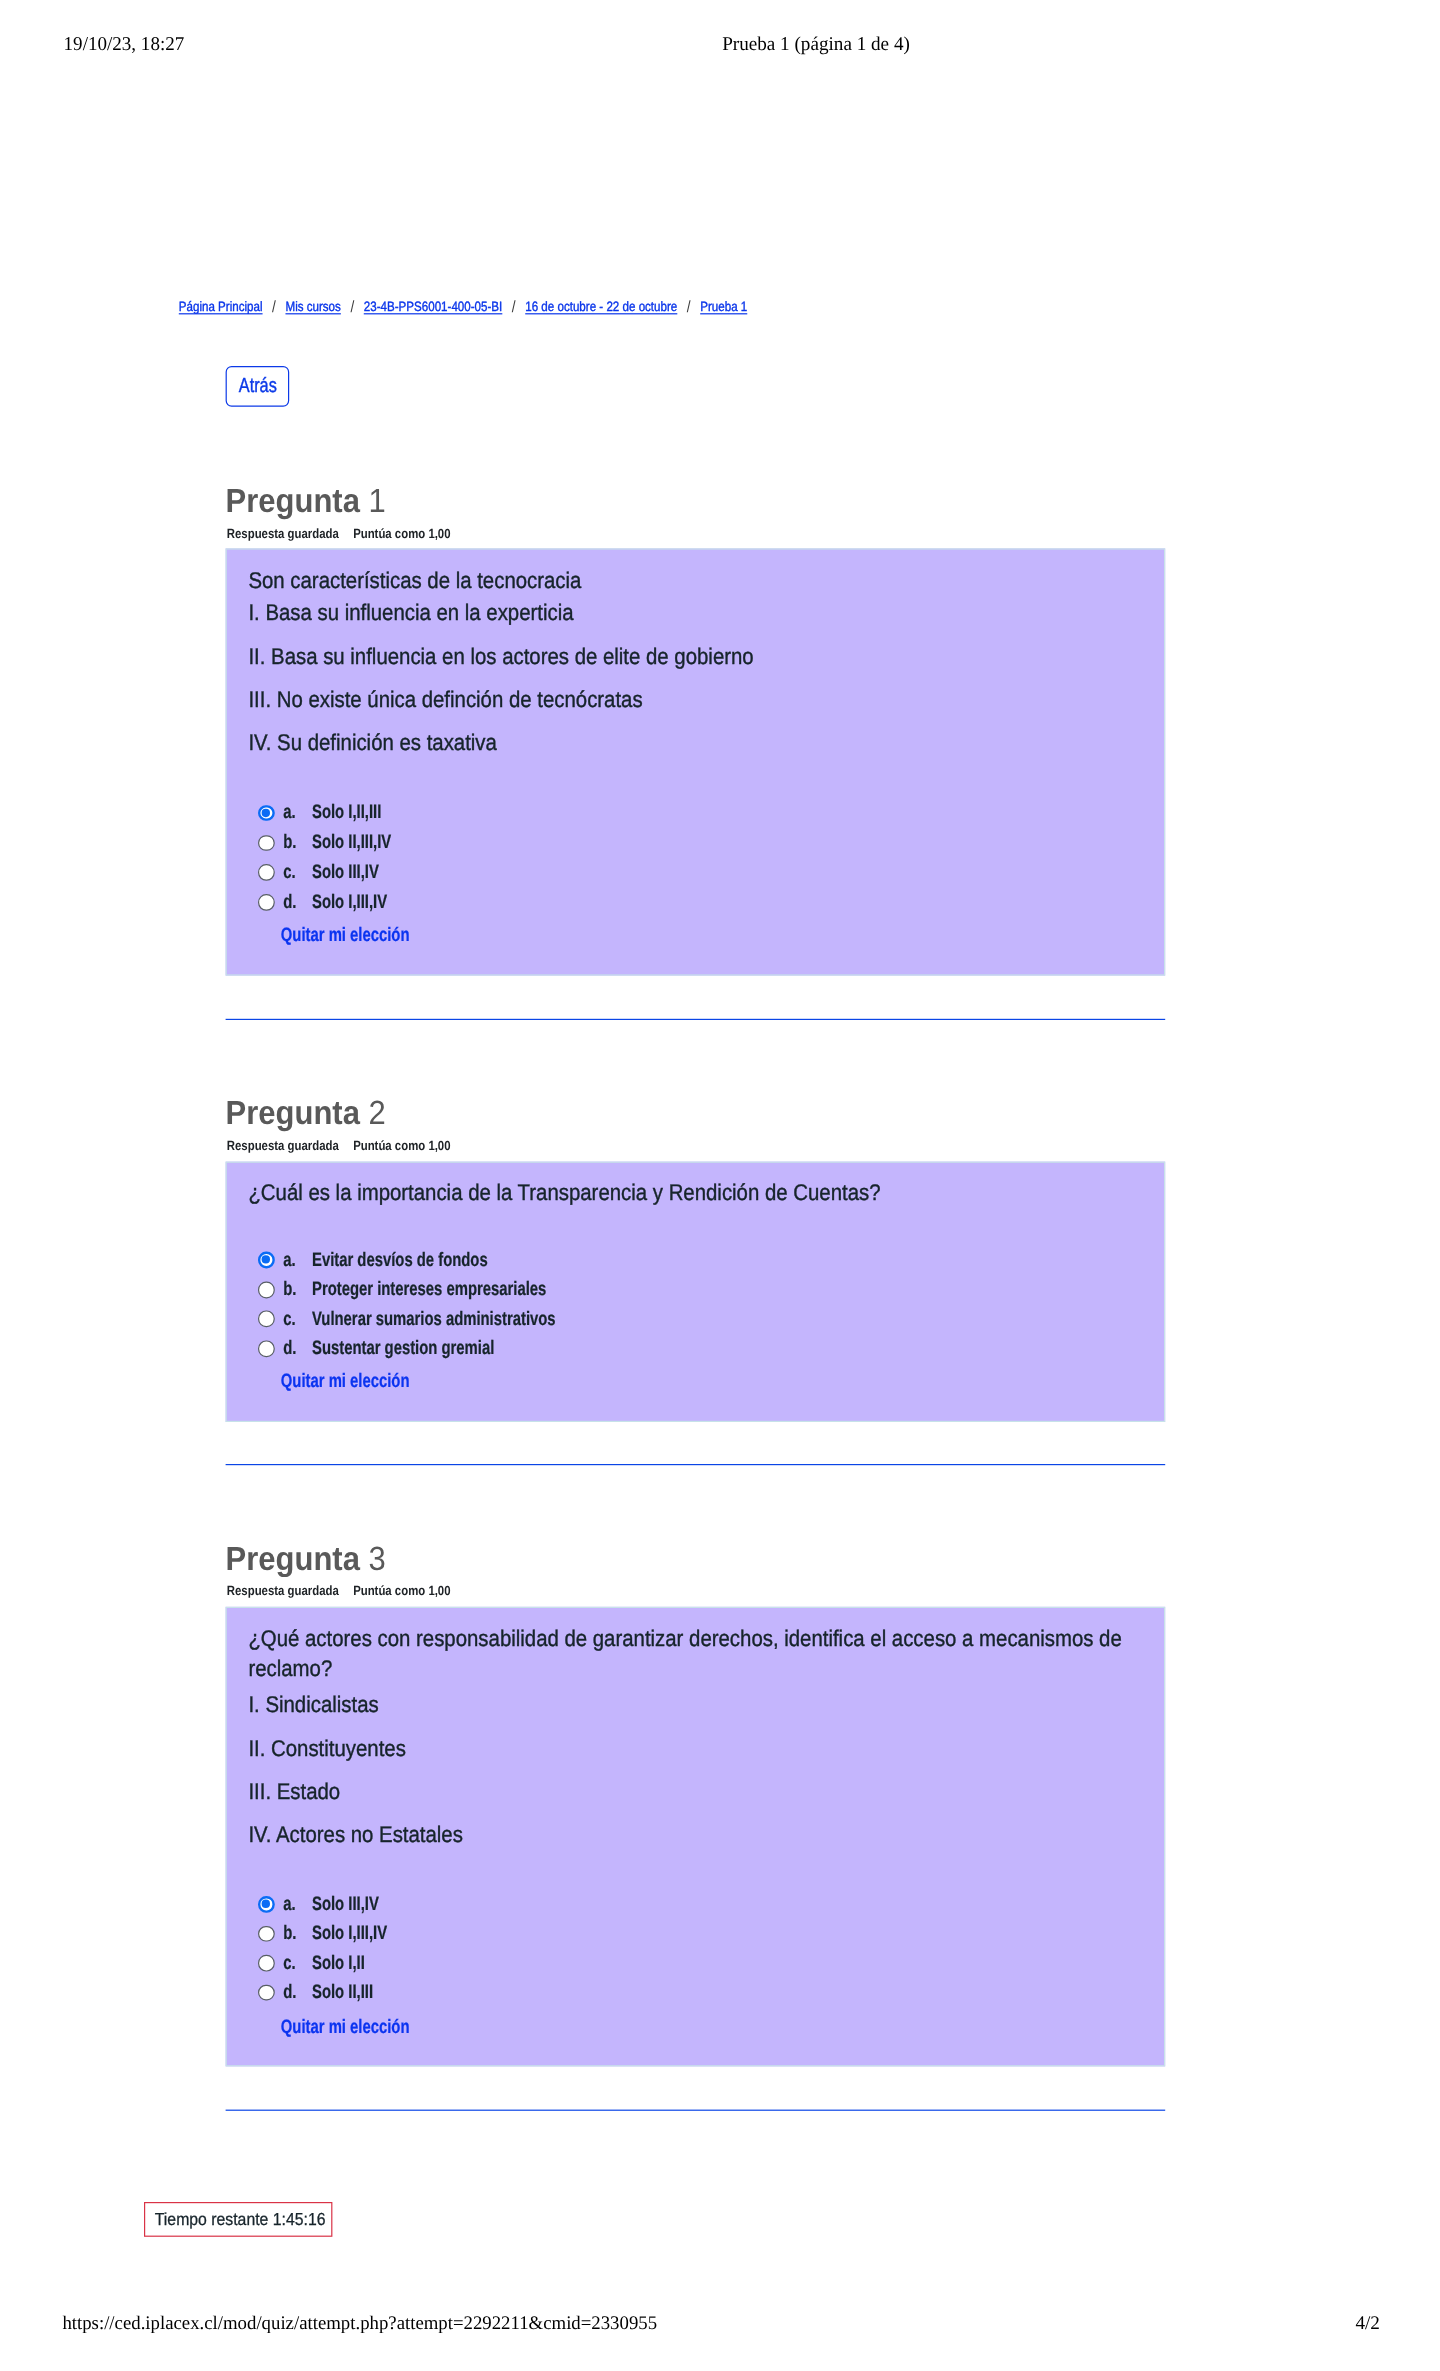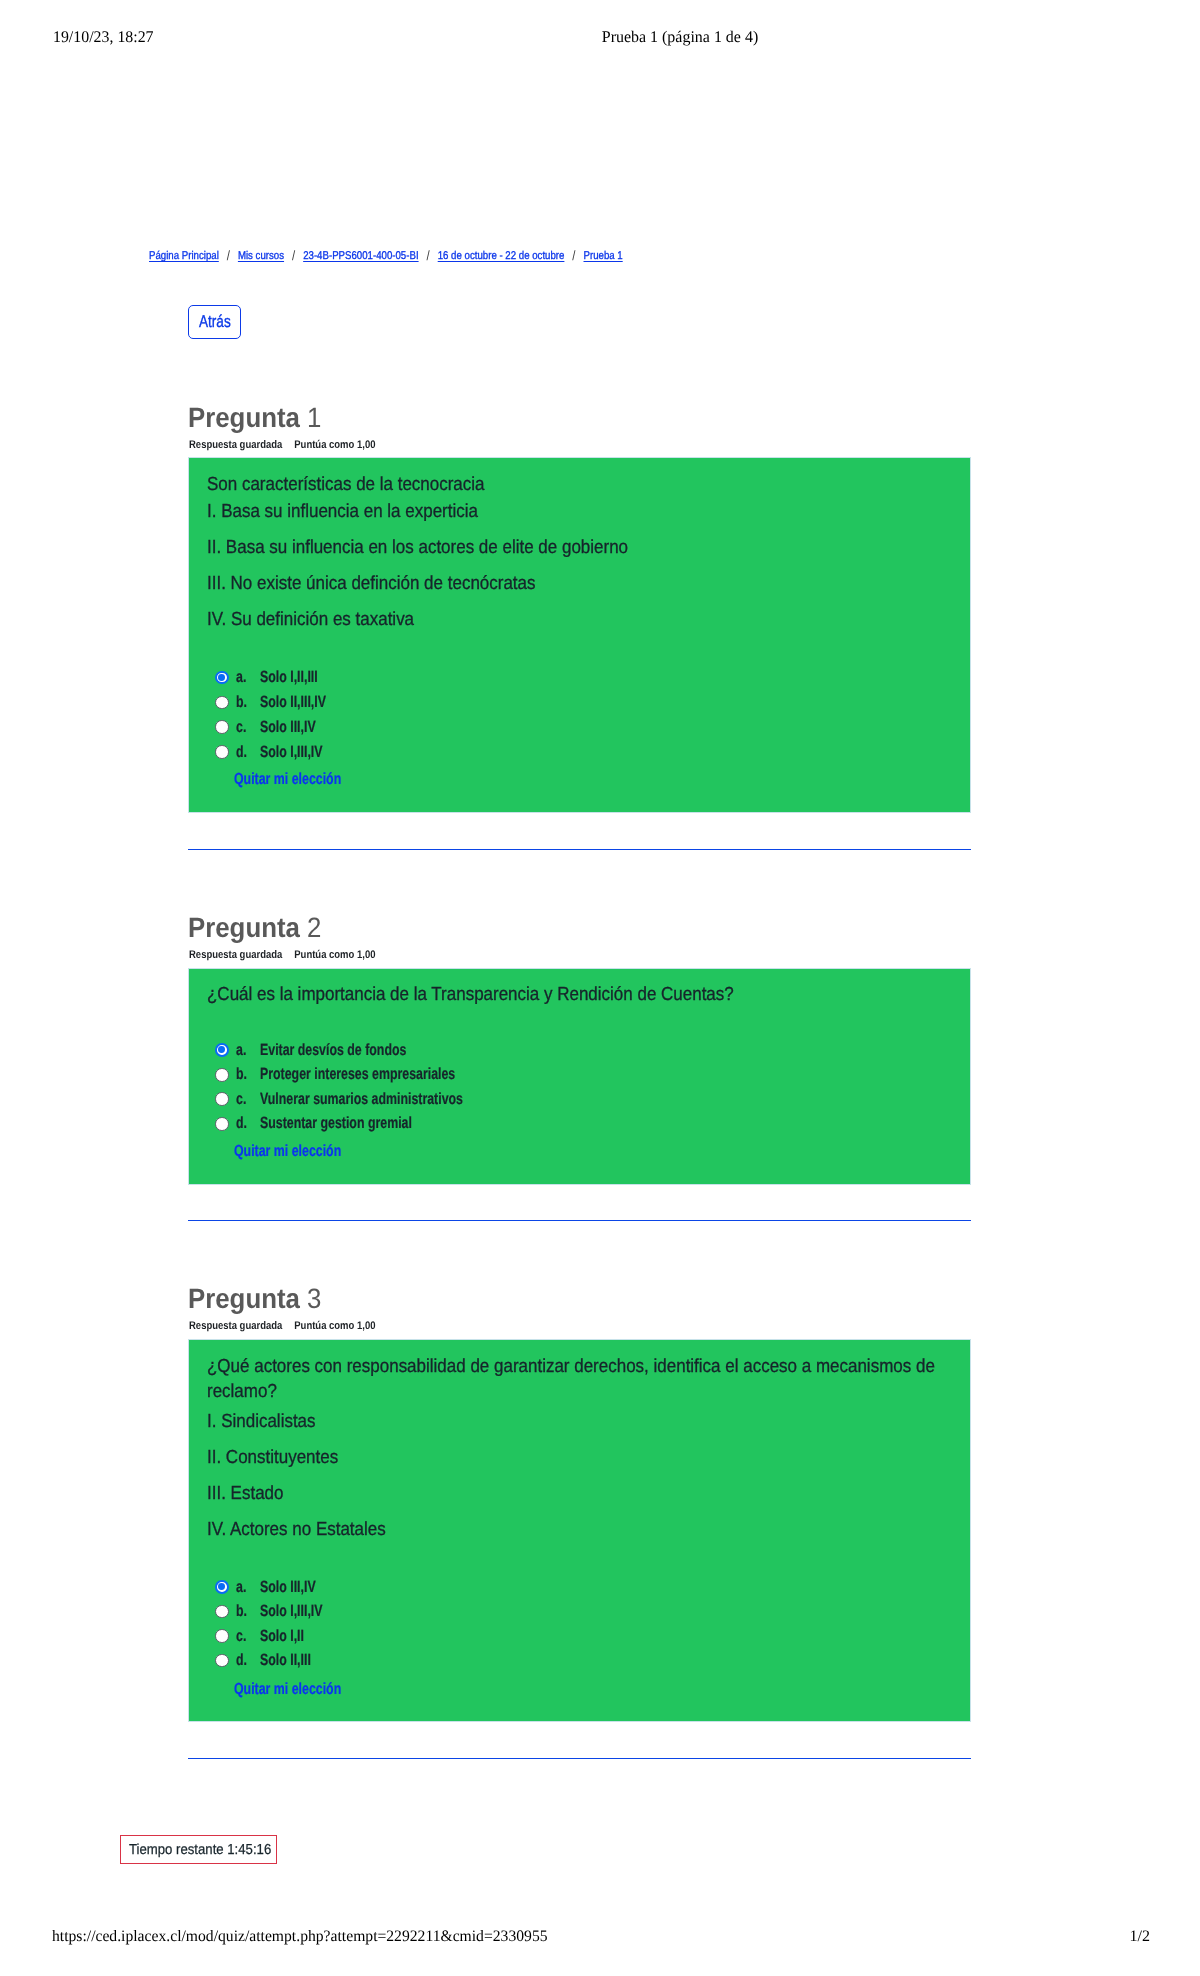--- a/index.html
+++ b/index.html
@@ -77,21 +77,21 @@
     font-size:11.1px; color:#1d2125; font-weight:700;
     white-space:nowrap;
     display:inline-block;
     transform:scaleX(0.855); transform-origin:left top;
     line-height:14px;
   }
   .q-info .mark { margin-left:14px; }
   .q-box {
     box-sizing:border-box;
     border:1.35px solid #c7e2e9;
-    background:#22c55e;
+    background:#c4b5fd;
   }
   .stem {
     font-size:18.9px; color:#17242b; line-height:25px;
     display:inline-block; transform:scaleX(0.899); transform-origin:left top;
     white-space:nowrap;
     -webkit-text-stroke:0.32px #17242b;
   }
   .stem p { margin:0; }
 
   .ans-row { position:absolute; white-space:nowrap; }
@@ -137,21 +137,21 @@
 </head>
 <body>
 
 <div class="page">
   <div class="print-header">
     <span class="ph-left">19/10/23, 18:27</span>
     <span class="ph-right">Prueba 1 (página 1 de 4)</span>
   </div>
   <div class="print-footer">
     <span class="pf-url">https://ced.iplacex.cl/mod/quiz/attempt.php?attempt=2292211&amp;cmid=2330955</span>
-    <span class="pf-num">1/2</span>
+    <span class="pf-num">4/2</span>
   </div>
   <nav class="breadcrumb" id="breadcrumb"><a>Página Principal</a><span class="sep">/</span><a>Mis cursos</a><span class="sep">/</span><a>23-4B-PPS6001-400-05-BI</a><span class="sep">/</span><a>16 de octubre - 22 de octubre</a><span class="sep">/</span><a>Prueba 1</a></nav>
   <div class="back-btn">
       <span>Atrás</span>
     </div>
   <div id="questions">
       <div class="q" style="top: 400px;">
         <div class="q-head" style="position: absolute; left: -0.5px; top: 3px;"><span>Pregunta</span> <span class="qnum">1</span></div>
         <div class="q-info" style="position: absolute; left: 0.5px; top: 38px;"><span>Respuesta guardada</span><span class="mark">Puntúa como 1,00</span></div>
         <div class="q-box" style="position: absolute; left: 0px; top: 57px; width: 783px; height: 356px;">

